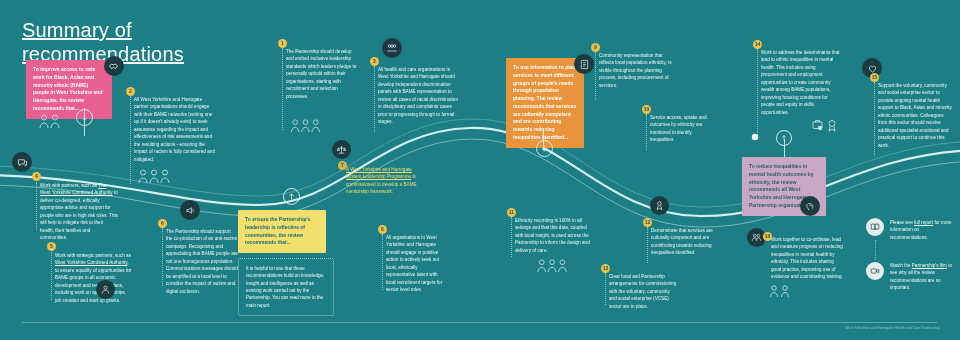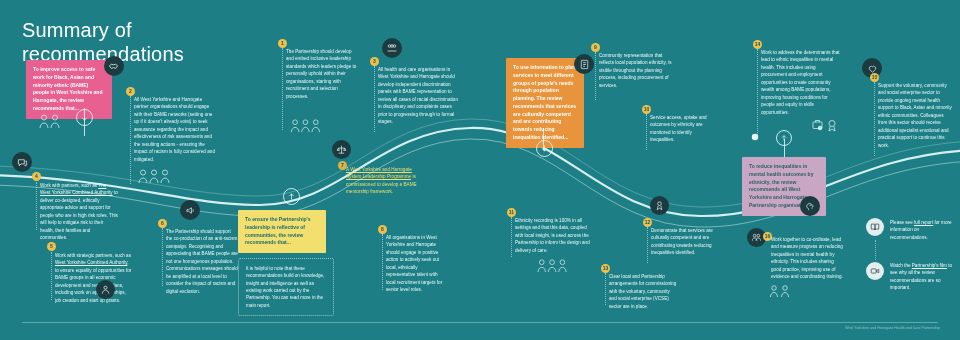--- a/index.html
+++ b/index.html
@@ -140,21 +140,21 @@
 
   <svg id="curve-layer" viewBox="0 0 960 340">
     <path d="M-10 175 C 120 178, 180 205, 260 205 C 340 205, 380 130, 470 128 C 560 126, 600 215, 700 216 C 800 217, 850 155, 975 150" fill="none" stroke="#eafbfb" stroke-width="2.2" opacity=".9"></path>
     <path d="M-10 185 C 120 188, 180 216, 260 216 C 340 216, 382 141, 470 139 C 558 137, 600 226, 700 227 C 800 228, 850 166, 975 161" fill="none" stroke="#bfe6e6" stroke-width="1" opacity=".55"></path>
     <path d="M-10 166 C 120 169, 178 196, 260 196 C 342 196, 378 121, 470 119 C 562 117, 600 206, 700 207 C 800 208, 850 146, 975 141" fill="none" stroke="#bfe6e6" stroke-width=".8" opacity=".4"></path>
 
     <circle cx="755" cy="137" r="3.2" fill="#eafbfb"></circle>
     <circle cx="820" cy="128" r="2.2" fill="#eafbfb" opacity=".8"></circle>
   </svg>
 
-  <div id="page-title" style="white-space:pre-line;">Summary of
+  <div id="page-title" style="white-space:pre-line;text-decoration:underline;">Summary of
 recommendations</div>
 
   <div class="callout pink" style="left:26px; top:60px; width:86px;">To improve access to safe work for Black, Asian and minority ethnic (BAME) people in West Yorkshire and Harrogate, the review recommends that...</div>
   <div class="stem" style="left:84px; top:108px; height:28px;"></div>
 
   <div class="icon-circle dark" style="left:104px; top:56px; width:20px; height:20px;">
     <svg width="12" height="12" viewBox="0 0 24 24" fill="none" stroke="#eafbfb" stroke-width="1.6">
       <path d="M3 12l4-4 4 2 4-2 4 4-4 5-4-2-4 2z"></path>
     </svg>
   </div>

